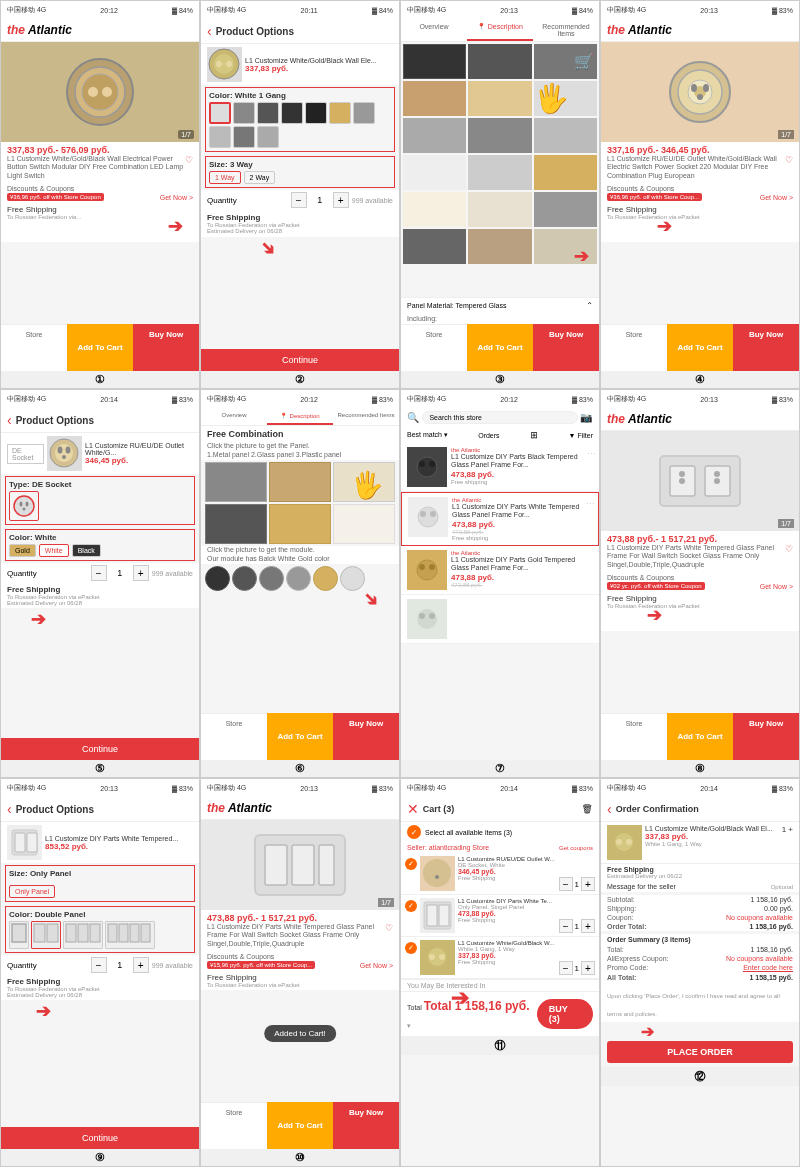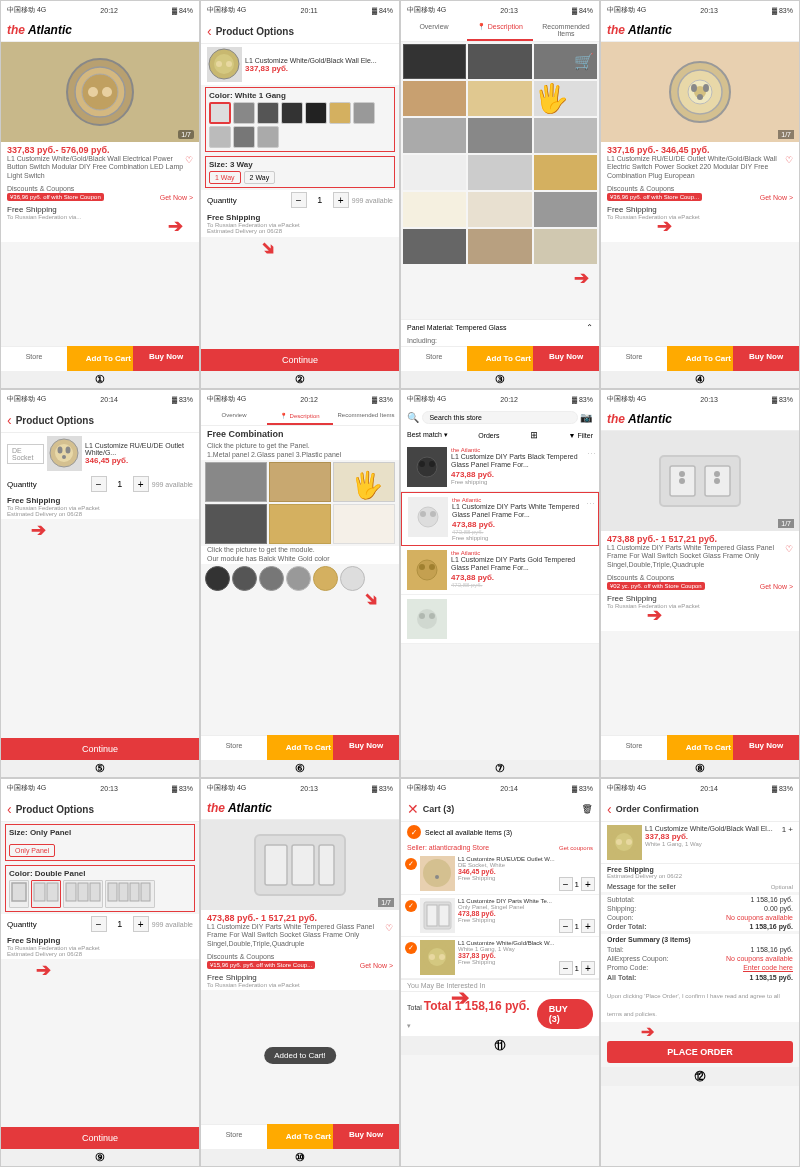--- a/index.html
+++ b/index.html
@@ -31,21 +31,21 @@
     .discount-badge { display: inline-block; background: #e4393c; color: #fff; font-size: 6px; padding: 1px 3px; border-radius: 2px; }
     .get-now { font-size: 7px; color: #e4393c; float: right; }
     
     
     .free-shipping { padding: 2px 6px; background: #fff; font-size: 8px; color: #333; }
     .free-shipping-sub { font-size: 6px; color: #999; }
     
     
     .btn-row { display: flex; margin-top: auto; flex-shrink: 0; }
     .btn-store { flex: 1; padding: 6px 2px; background: #fff; font-size: 7px; text-align: center; color: #666; border-top: 1px solid #eee; }
-    .btn-cart { flex: 1; padding: 8px 2px; background: #ffaa00; font-size: 8px; text-align: right; color: #fff; font-weight: bold; }
+    .btn-cart { flex: 1; padding: 19px 2px; background: #ffaa00; font-size: 8px; text-align: center; color: #fff; font-weight: bold; }
     .btn-buy { flex: 1; padding: 6px 2px; background: #e4393c; font-size: 8px; text-align: center; color: #fff; font-weight: bold; }
     .option-label { font-size: 8px; color: #333; font-weight: bold; margin-bottom: 2px; }
     .option-item { border: 1px solid #ccc; padding: 2px 5px; font-size: 7px; border-radius: 2px; }
     .option-item.selected { border: 1.5px solid #e4393c; color: #e4393c; }
     
     
     .qty-row { padding: 2px 6px; background: #fff; display: flex; align-items: center; gap: 16px; }
     .qty-btn { width: 16px; height: 16px; border: 1px solid #ccc; display: flex; align-items: center; justify-content: center; font-size: 10px; background: #f5f5f5; }
     .qty-val { font-size: 9px; width: 20px; text-align: center; }
     .qty-avail { font-size: 7px; color: #999; }
@@ -367,20 +367,41 @@
           <ellipse cx="13" cy="14" rx="2.5" ry="3.5" fill="#888"></ellipse>
           <ellipse cx="21" cy="14" rx="2.5" ry="3.5" fill="#888"></ellipse>
           <circle cx="17" cy="21" r="2" fill="#888"></circle>
         </svg>
       </div>
       <div>
         <div class="prod-name">L1 Customize RU/EU/DE Outlet White/G...</div>
         <div class="prod-price">346,45 руб.</div>
       </div>
     </div>
+    <div style="border:1.5px solid #e4393c;margin:2px 4px;padding:3px;">
+      <div class="option-label">Type: DE Socket</div>
+      <div style="display:flex;gap:3px;margin-top:2px;">
+        <div style="border:1.5px solid #e4393c;padding:2px;border-radius:2px;width:30px;height:30px;display:flex;align-items:center;justify-content:center;">
+          <svg width="24" height="24">
+            <circle cx="12" cy="12" r="10" fill="#ddd" stroke="#e4393c" stroke-width="1.5"></circle>
+            <ellipse cx="9" cy="10" rx="1.5" ry="2.5" fill="#888"></ellipse>
+            <ellipse cx="15" cy="10" rx="1.5" ry="2.5" fill="#888"></ellipse>
+            <circle cx="12" cy="15" r="1.5" fill="#888"></circle>
+          </svg>
+        </div>
+      </div>
+    </div>
+    <div style="border:1.5px solid #e4393c;margin:2px 4px;padding:3px;">
+      <div class="option-label">Color: White</div>
+      <div style="display:flex;gap:3px;margin-top:2px;">
+        <div style="background:#d4b060;border:1px solid #ccc;padding:2px 5px;font-size:7px;border-radius:2px;">Gold</div>
+        <div style="background:#fff;border:1.5px solid #e4393c;padding:2px 5px;font-size:7px;border-radius:2px;color:#e4393c;">White</div>
+        <div style="background:#333;border:1px solid #ccc;padding:2px 5px;font-size:7px;border-radius:2px;color:#fff;">Black</div>
+      </div>
+    </div>
     <div class="qty-row">
       <span style="font-size:8px;">Quantity</span>
       <div style="display:flex;align-items:center;gap:3px;margin-left:auto;">
         <div class="qty-btn">−</div>
         <div class="qty-val">1</div>
         <div class="qty-btn">+</div>
         <span class="qty-avail">999 available</span>
       </div>
     </div>
     <div class="free-shipping">
@@ -584,20 +605,34 @@
   <div class="cell">
     <div class="status-bar">
       <span style="font-size:7px;">中国移动 4G</span>
       <span style="font-size:7px;">20:13</span>
       <span style="font-size:7px;">▓ 83%</span>
     </div>
     <div class="header">
       <span class="header-back">‹</span>
       <span class="header-title">Product Options</span>
     </div>
+    <div class="prod-thumb-row">
+      <div class="prod-thumb" style="background:#eee;">
+        <svg width="35" height="35">
+          <rect width="35" height="35" fill="#eee"></rect>
+          <rect x="5" y="5" width="25" height="25" rx="2" fill="#ddd" stroke="#ccc" stroke-width="1"></rect>
+          <rect x="8" y="8" width="10" height="19" rx="1" fill="#f0f0f0" stroke="#bbb" stroke-width="1"></rect>
+          <rect x="20" y="8" width="10" height="19" rx="1" fill="#f0f0f0" stroke="#bbb" stroke-width="1"></rect>
+        </svg>
+      </div>
+      <div>
+        <div class="prod-name">L1 Customize DIY Parts White Tempered...</div>
+        <div class="prod-price">853,52 руб.</div>
+      </div>
+    </div>
     <div style="border:1.5px solid #e4393c;margin:2px 4px;padding:3px;">
       <div class="option-label">Size: Only Panel</div>
       <div style="margin-top:2px;">
         <div class="option-item selected" style="display:inline-block;">Only Panel</div>
       </div>
     </div>
     <div style="border:1.5px solid #e4393c;margin:2px 4px;padding:3px;">
       <div class="option-label">Color: Double Panel</div>
       <div style="display:flex;gap:2px;margin-top:2px;flex-wrap:wrap;">
 

